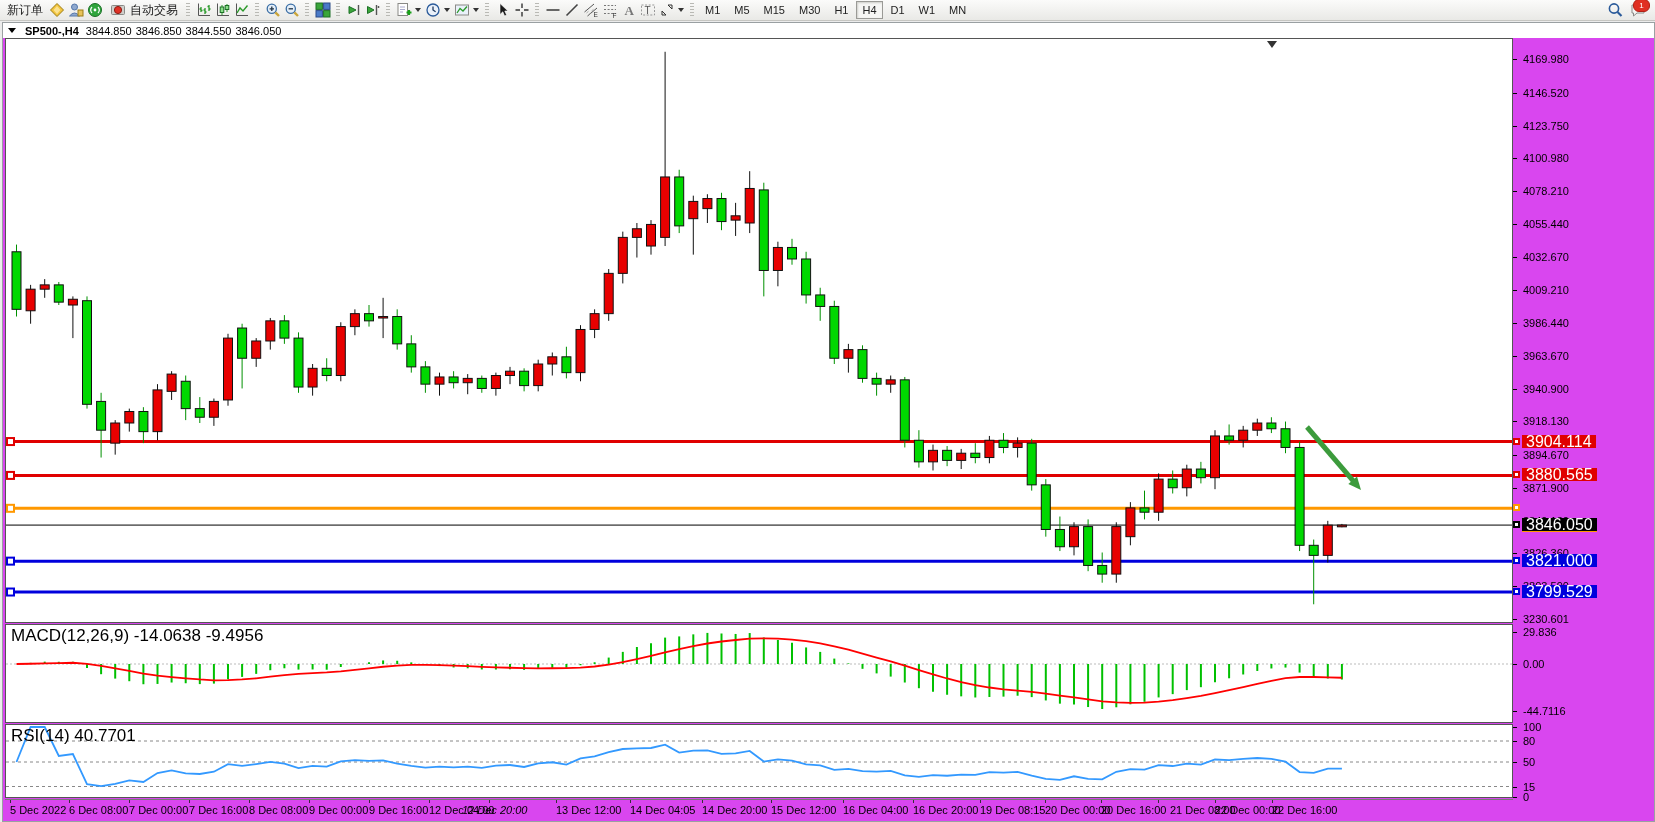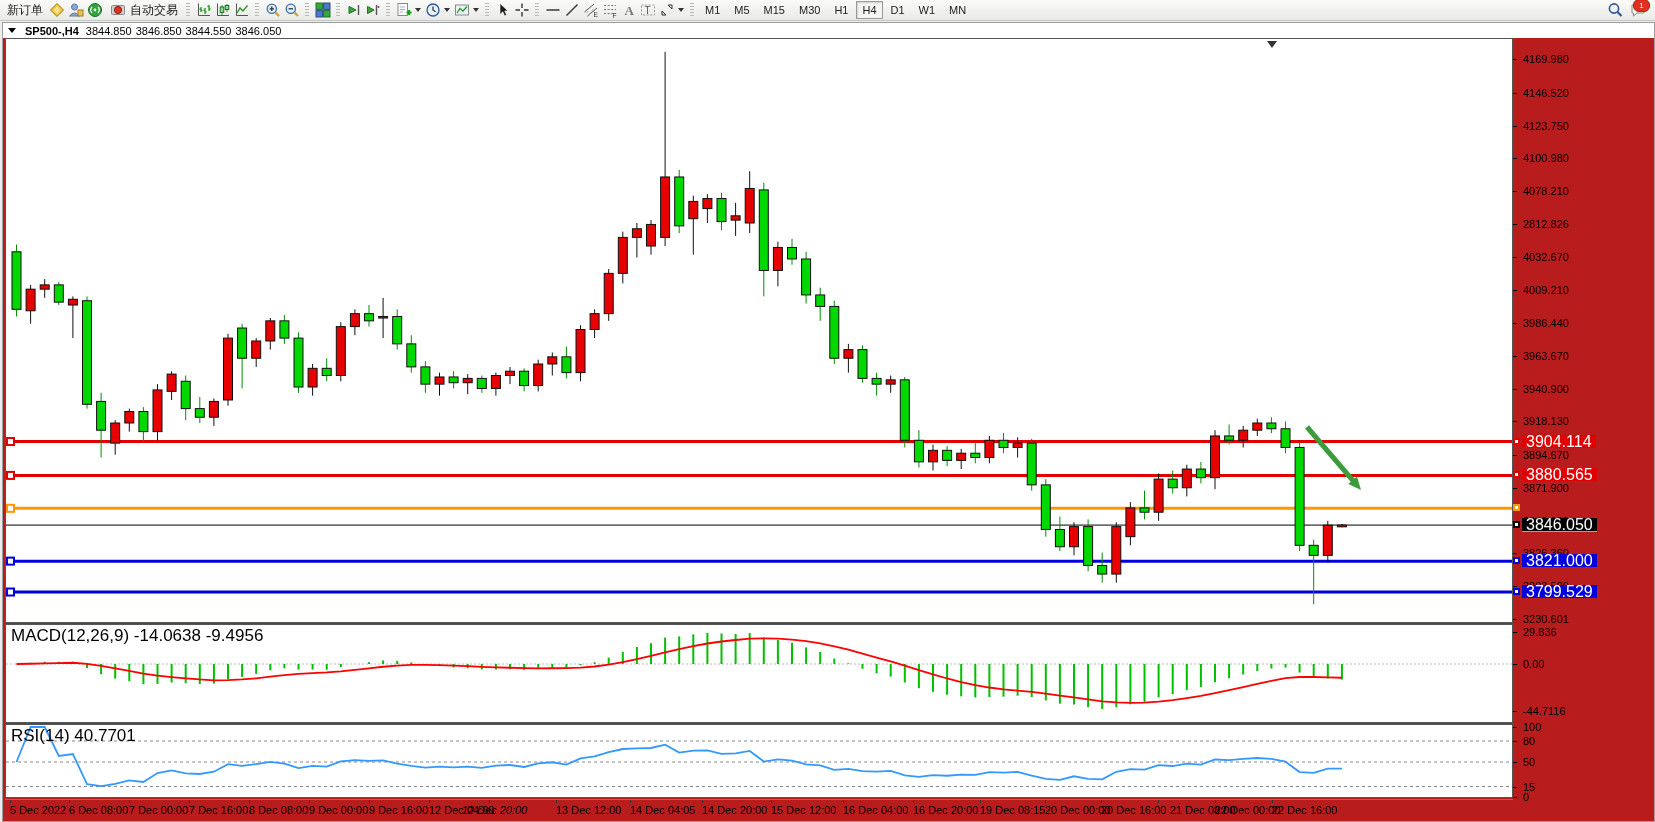--- a/index.html
+++ b/index.html
@@ -10,21 +10,21 @@
   .tb-ic{width:17px;height:17px;display:flex;align-items:center;justify-content:center;margin:0 1px;}
   .tb-ic svg{display:block;}
   .grip{width:4px;height:15px;margin:0 4px;background:repeating-linear-gradient(to bottom,#b9b9b4 0 1px,transparent 1px 3px);border:none;}
   .caret{width:0;height:0;border-left:3px solid transparent;border-right:3px solid transparent;border-top:4px solid #333;margin:0 2px;}
   .tf-btn{font-size:11px;color:#222;padding:2px 5px;border:1px solid transparent;margin:0 1px;}
   .tf-btn.active{border:1px solid #9a9a96;background:#f6f6f4;box-shadow:inset 1px 1px 2px #cfcfcb;}
   #tb-right{margin-left:auto;display:flex;align-items:center;gap:4px;padding-right:4px;}
   #chat-wrap{position:relative;width:20px;height:18px;}
   #chat-badge{position:absolute;top:-2px;right:-2px;min-width:11px;height:11px;border-radius:6px;background:#e03022;color:#fff;font-size:8px;line-height:11px;text-align:center;padding:0 2px;border:1px solid #b02015;}
   
-  #chart-window{position:absolute;top:22px;left:2px;width:1651px;height:798px;background:#b91c1c;border:1px solid #9aa0a2;box-sizing:content-box;}
+  #chart-window{position:absolute;top:22px;left:2px;width:1651px;height:798px;background:#d946ef;border:1px solid #9aa0a2;box-sizing:content-box;}
   #titlebar{position:absolute;top:0;left:0;right:0;height:15px;display:flex;align-items:center;gap:7px;padding:0 5px;font-size:11px;color:#000;background:#fff;}
   .tb-tri{width:0;height:0;border-left:4px solid transparent;border-right:4px solid transparent;border-top:5px solid #000;margin-right:2px;}
   .pane{position:absolute;left:2px;background:#fff;}
   #price-svg{top:15px;}
   #macd-svg{top:601px;}
   #rsi-svg{top:701px;}
   .pane-label{position:absolute;left:8px;font-size:17px;color:#000;white-space:pre;z-index:5;}
   #macd-label{top:603px;}
   #rsi-label{top:703px;}
   #right-axis{position:absolute;top:15px;left:1510px;width:140px;height:780px;font-size:11px;color:#000;}
@@ -593,21 +593,21 @@
         <div class="ax-tick" style="top: 21px;">4169.980</div>
         <div class="ax-dash" style="top: 21px;"></div>
         <div class="ax-tick" style="top: 54.7554px;">4146.520</div>
         <div class="ax-dash" style="top: 54.7554px;"></div>
         <div class="ax-tick" style="top: 87.518px;">4123.750</div>
         <div class="ax-dash" style="top: 87.518px;"></div>
         <div class="ax-tick" style="top: 120.281px;">4100.980</div>
         <div class="ax-dash" style="top: 120.281px;"></div>
         <div class="ax-tick" style="top: 153.043px;">4078.210</div>
         <div class="ax-dash" style="top: 153.043px;"></div>
-        <div class="ax-tick" style="top: 185.806px;">2812.826</div>
+        <div class="ax-tick" style="top: 185.806px;">4055.440</div>
         <div class="ax-dash" style="top: 185.806px;"></div>
         <div class="ax-tick" style="top: 218.568px;">4032.670</div>
         <div class="ax-dash" style="top: 218.568px;"></div>
         <div class="ax-tick" style="top: 252.324px;">4009.210</div>
         <div class="ax-dash" style="top: 252.324px;"></div>
         <div class="ax-tick" style="top: 285.086px;">3986.440</div>
         <div class="ax-dash" style="top: 285.086px;"></div>
         <div class="ax-tick" style="top: 317.849px;">3963.670</div>
         <div class="ax-dash" style="top: 317.849px;"></div>
         <div class="ax-tick" style="top: 350.612px;">3940.900</div>

